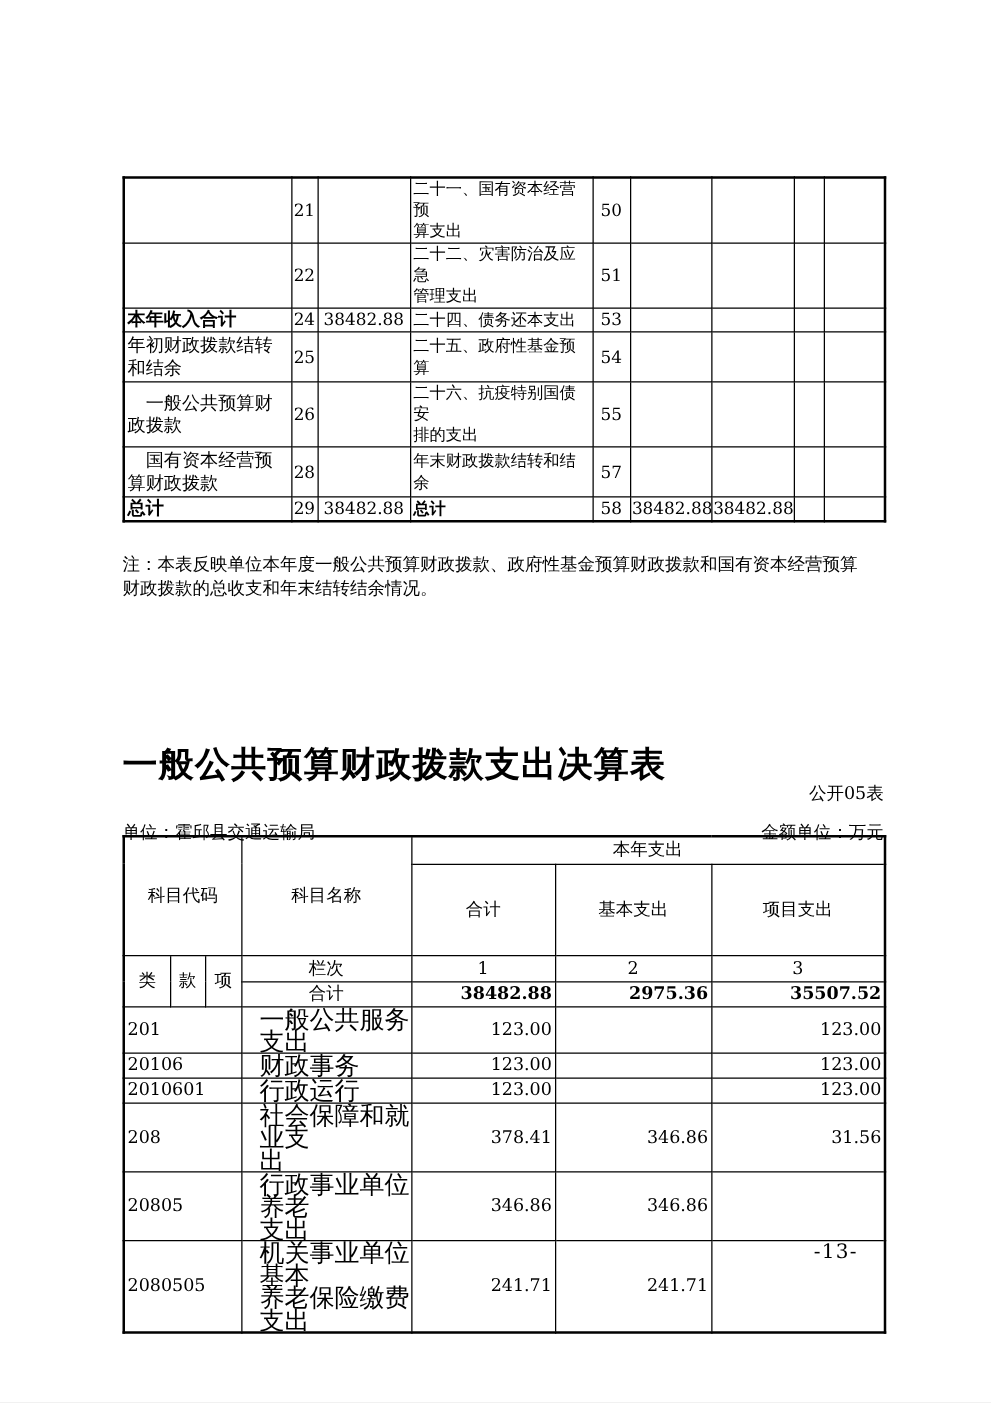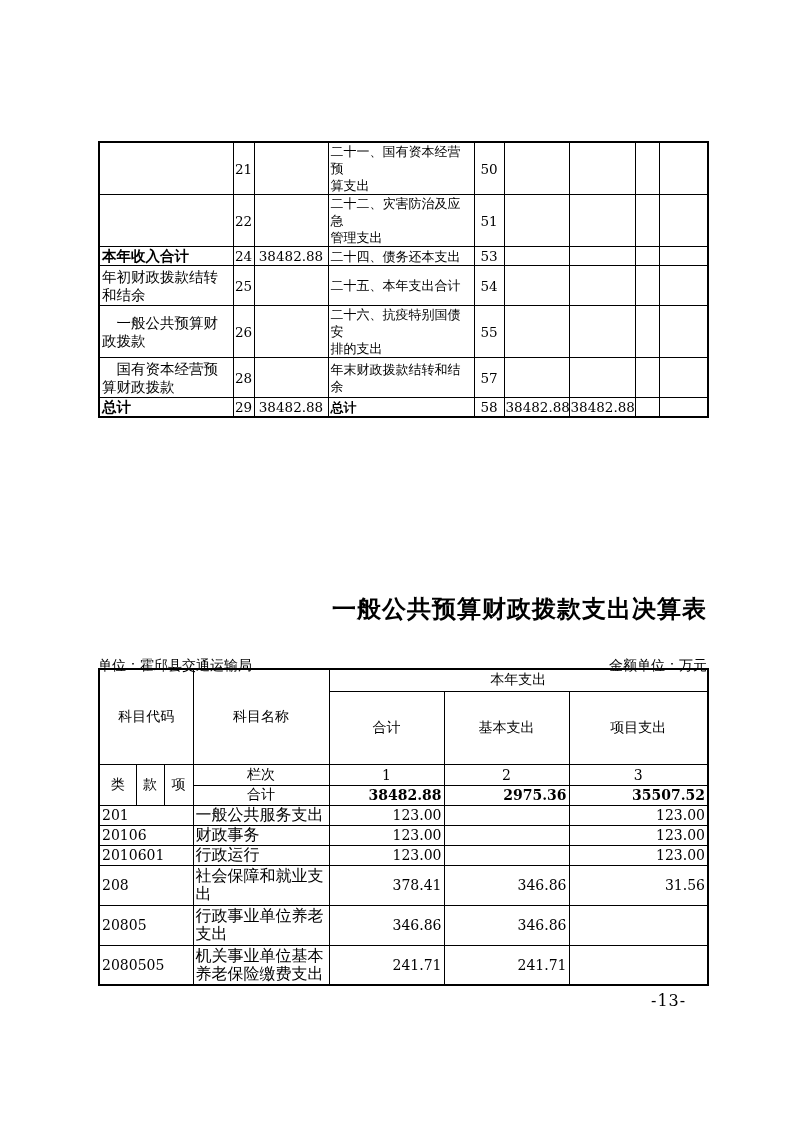--- a/index.html
+++ b/index.html
@@ -16,29 +16,29 @@
   
   .t1{position:absolute;left:98px;top:141px;width:609px;font-size:13px;border:2px solid #000;}
   .t1 .lab{font-size:14.5px;line-height:18px;white-space:pre-line;text-align:left;padding-left:2px;}
   .t1 .rlab{font-size:13px;line-height:17px;white-space:pre-line;text-align:left;padding-left:2px;}
   .t1 .num{text-align:center;font-size:13.5px;}
 
   
   .note{position:absolute;left:98px;top:443px;width:614px;font-size:14px;line-height:19px;white-space:pre-line;}
 
   
-  .title2{position:absolute;left:98px;top:593px;width:609px;text-align:right;font-size:24px;font-weight:bold;letter-spacing:1px;}
+  .title2{position:absolute;left:98px;top:593px;width:609px;text-align:left;font-size:28px;font-weight:bold;letter-spacing:1px;}
   .tcode{position:absolute;left:98px;top:626px;width:609px;text-align:right;font-size:14px;}
   .unitline{position:absolute;left:98px;top:645px;width:609px;display:flex;justify-content:space-between;font-size:14px;margin-top:12px;}
 
   
   .t2{position:absolute;left:98px;top:668px;width:609px;font-size:14px;border:2px solid #000;}
   .t2 .hc{text-align:center;font-size:14px;}
   .t2 .code{text-align:left;padding-left:2px;font-size:14px;}
-  .t2 .name{text-align:left;padding-left:2px;font-size:16px;line-height:18px;white-space:pre-line;}
+  .t2 .name{text-align:left;padding-left:14px;font-size:20px;line-height:18px;white-space:pre-line;}
   .t2 .amt{text-align:right;padding-right:2px;font-size:14px;}
 
   .pageno{position:absolute;left:651px;top:991px;font-size:16px;letter-spacing:1px;}
 </style>
 </head>
 <body>
 
 <div class="page">
 
   <table class="t1">
@@ -87,21 +87,21 @@
       <td class="num"></td>
       <td class="num"></td>
       <td class="num"></td>
       <td class="num"></td>
     </tr>
     <tr style="height:40px">
       <td class="lab">年初财政拨款结转
 和结余</td>
       <td class="num">25</td>
       <td class="num"></td>
-      <td class="rlab">二十五、本年支出合计</td>
+      <td class="rlab">二十五、政府性基金预算</td>
       <td class="num">54</td>
       <td class="num"></td>
       <td class="num"></td>
       <td class="num"></td>
       <td class="num"></td>
     </tr>
     <tr style="height:40px">
       <td class="lab">　一般公共预算财
 政拨款</td>
       <td class="num">26</td>
@@ -134,22 +134,25 @@
       <td class="rlab b c">总计</td>
       <td class="num">58</td>
       <td class="num">38482.88</td>
       <td class="num">38482.88</td>
       <td class="num"></td>
       <td class="num"></td>
     </tr>
   </tbody>
     </table>
 
+  <div class="note">注：本表反映单位本年度一般公共预算财政拨款、政府性基金预算财政拨款和国有资本经营预算
+财政拨款的总收支和年末结转结余情况。</div>
 
   <div class="title2">一般公共预算财政拨款支出决算表</div>
+  <div class="tcode">公开05表</div>
   <div class="unitline">
     <span>单位：霍邱县交通运输局</span>
     <span>金额单位：万元</span>
   </div>
 
   <table class="t2">
     <colgroup>
       <col style="width:37px">
         <col style="width:28px">
         <col style="width:29px">

